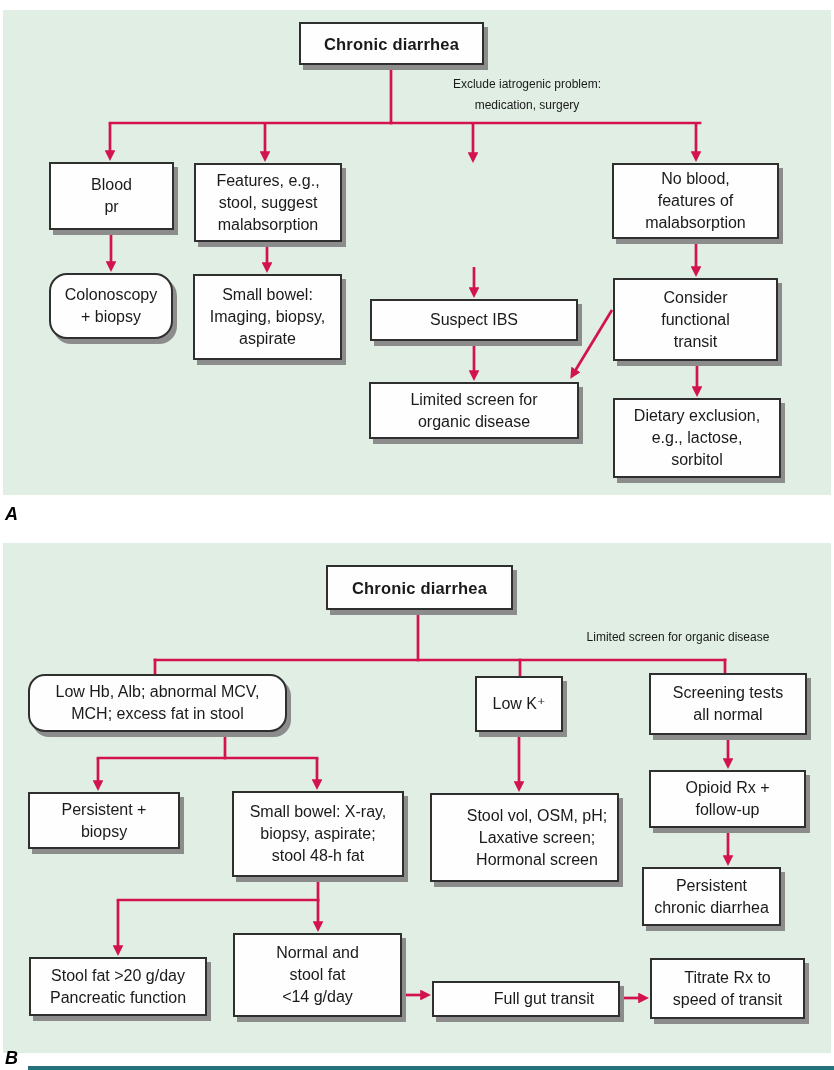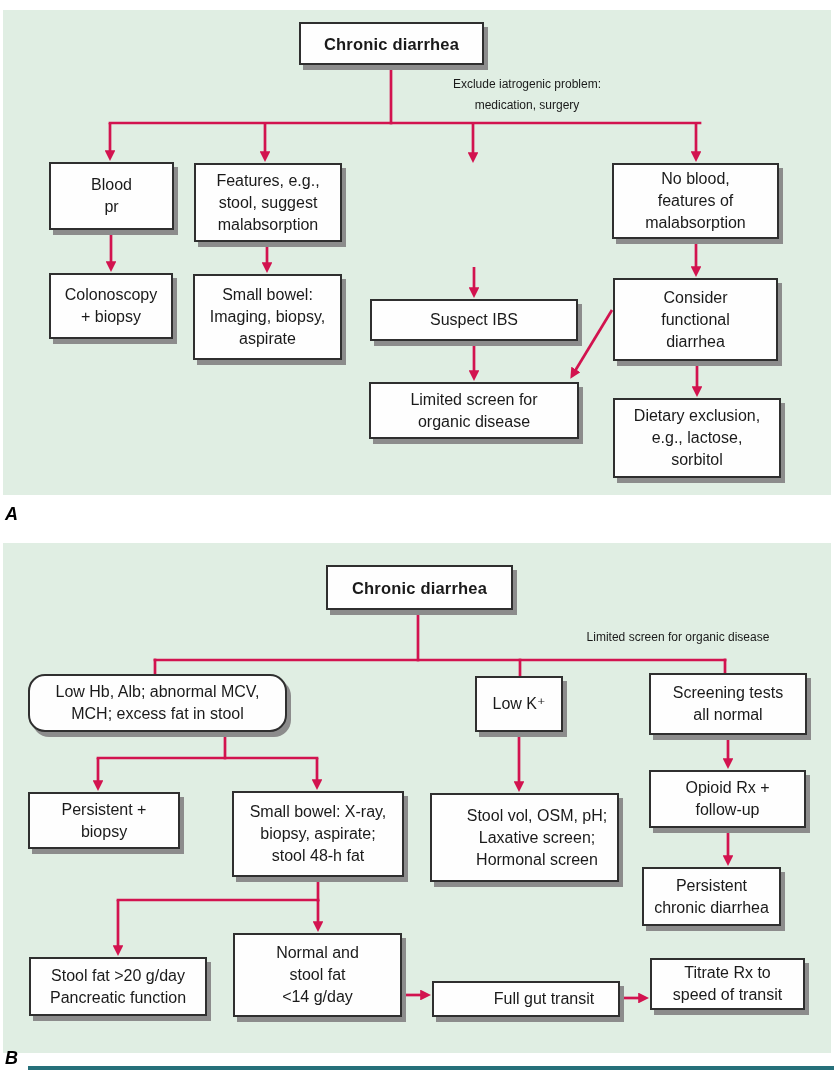--- a/index.html
+++ b/index.html
@@ -69,29 +69,29 @@
 
   <div class="node" style="left:46px;top:152px;width:125px;height:68px;">Blood
 pr</div>
   <div class="node" style="left:191px;top:153px;width:148px;height:79px;">Features, e.g.,
 stool, suggest
 malabsorption</div>
   <div class="node" style="left:609px;top:153px;width:167px;height:76px;">No blood,
 features of
 malabsorption</div>
 
-  <div class="node" style="left:46px;top:263px;width:124px;height:66px;">Colonoscopy
+  <div class="node" style="left:46px;top:263px;width:124px;height:66px;border-radius:18px;">Colonoscopy
 + biopsy</div>
   <div class="node" style="left:190px;top:264px;width:149px;height:86px;">Small bowel:
 Imaging, biopsy,
 aspirate</div>
   <div class="node" style="left:367px;top:289px;width:208px;height:42px;">Suspect IBS</div>
   <div class="node" style="left:610px;top:268px;width:165px;height:83px;">Consider
 functional
-diarrhea</div>
+transit</div>
 
   <div class="node" style="left:366px;top:372px;width:210px;height:57px;">Limited screen for
 organic disease</div>
   <div class="node" style="left:610px;top:388px;width:168px;height:80px;">Dietary exclusion,
 e.g., lactose,
 sorbitol</div>
 </div>
 
 <div class="fig-label" style="top:504px;">A</div>
 
@@ -143,18 +143,18 @@
 follow-up</div>
   <div class="node" style="left:639px;top:324px;width:139px;height:59px;">Persistent
 chronic diarrhea</div>
 
   <div class="node" style="left:26px;top:414px;width:178px;height:59px;">Stool fat &gt;20 g/day
 Pancreatic function</div>
   <div class="node" style="left:230px;top:390px;width:169px;height:84px;">Normal and
 stool fat
 &lt;14 g/day</div>
   <div class="node" style="left:429px;top:438px;width:188px;height:36px;padding-left:40px;">Full gut transit</div>
-  <div class="node" style="left:647px;top:415px;width:155px;height:52px;">Titrate Rx to
+  <div class="node" style="left:647px;top:415px;width:155px;height:61px;">Titrate Rx to
 speed of transit</div>
 </div>
 
 <div class="fig-label" style="top:1048px;">B</div>
 <div id="bottomRule"></div>
 
 </body></html>

